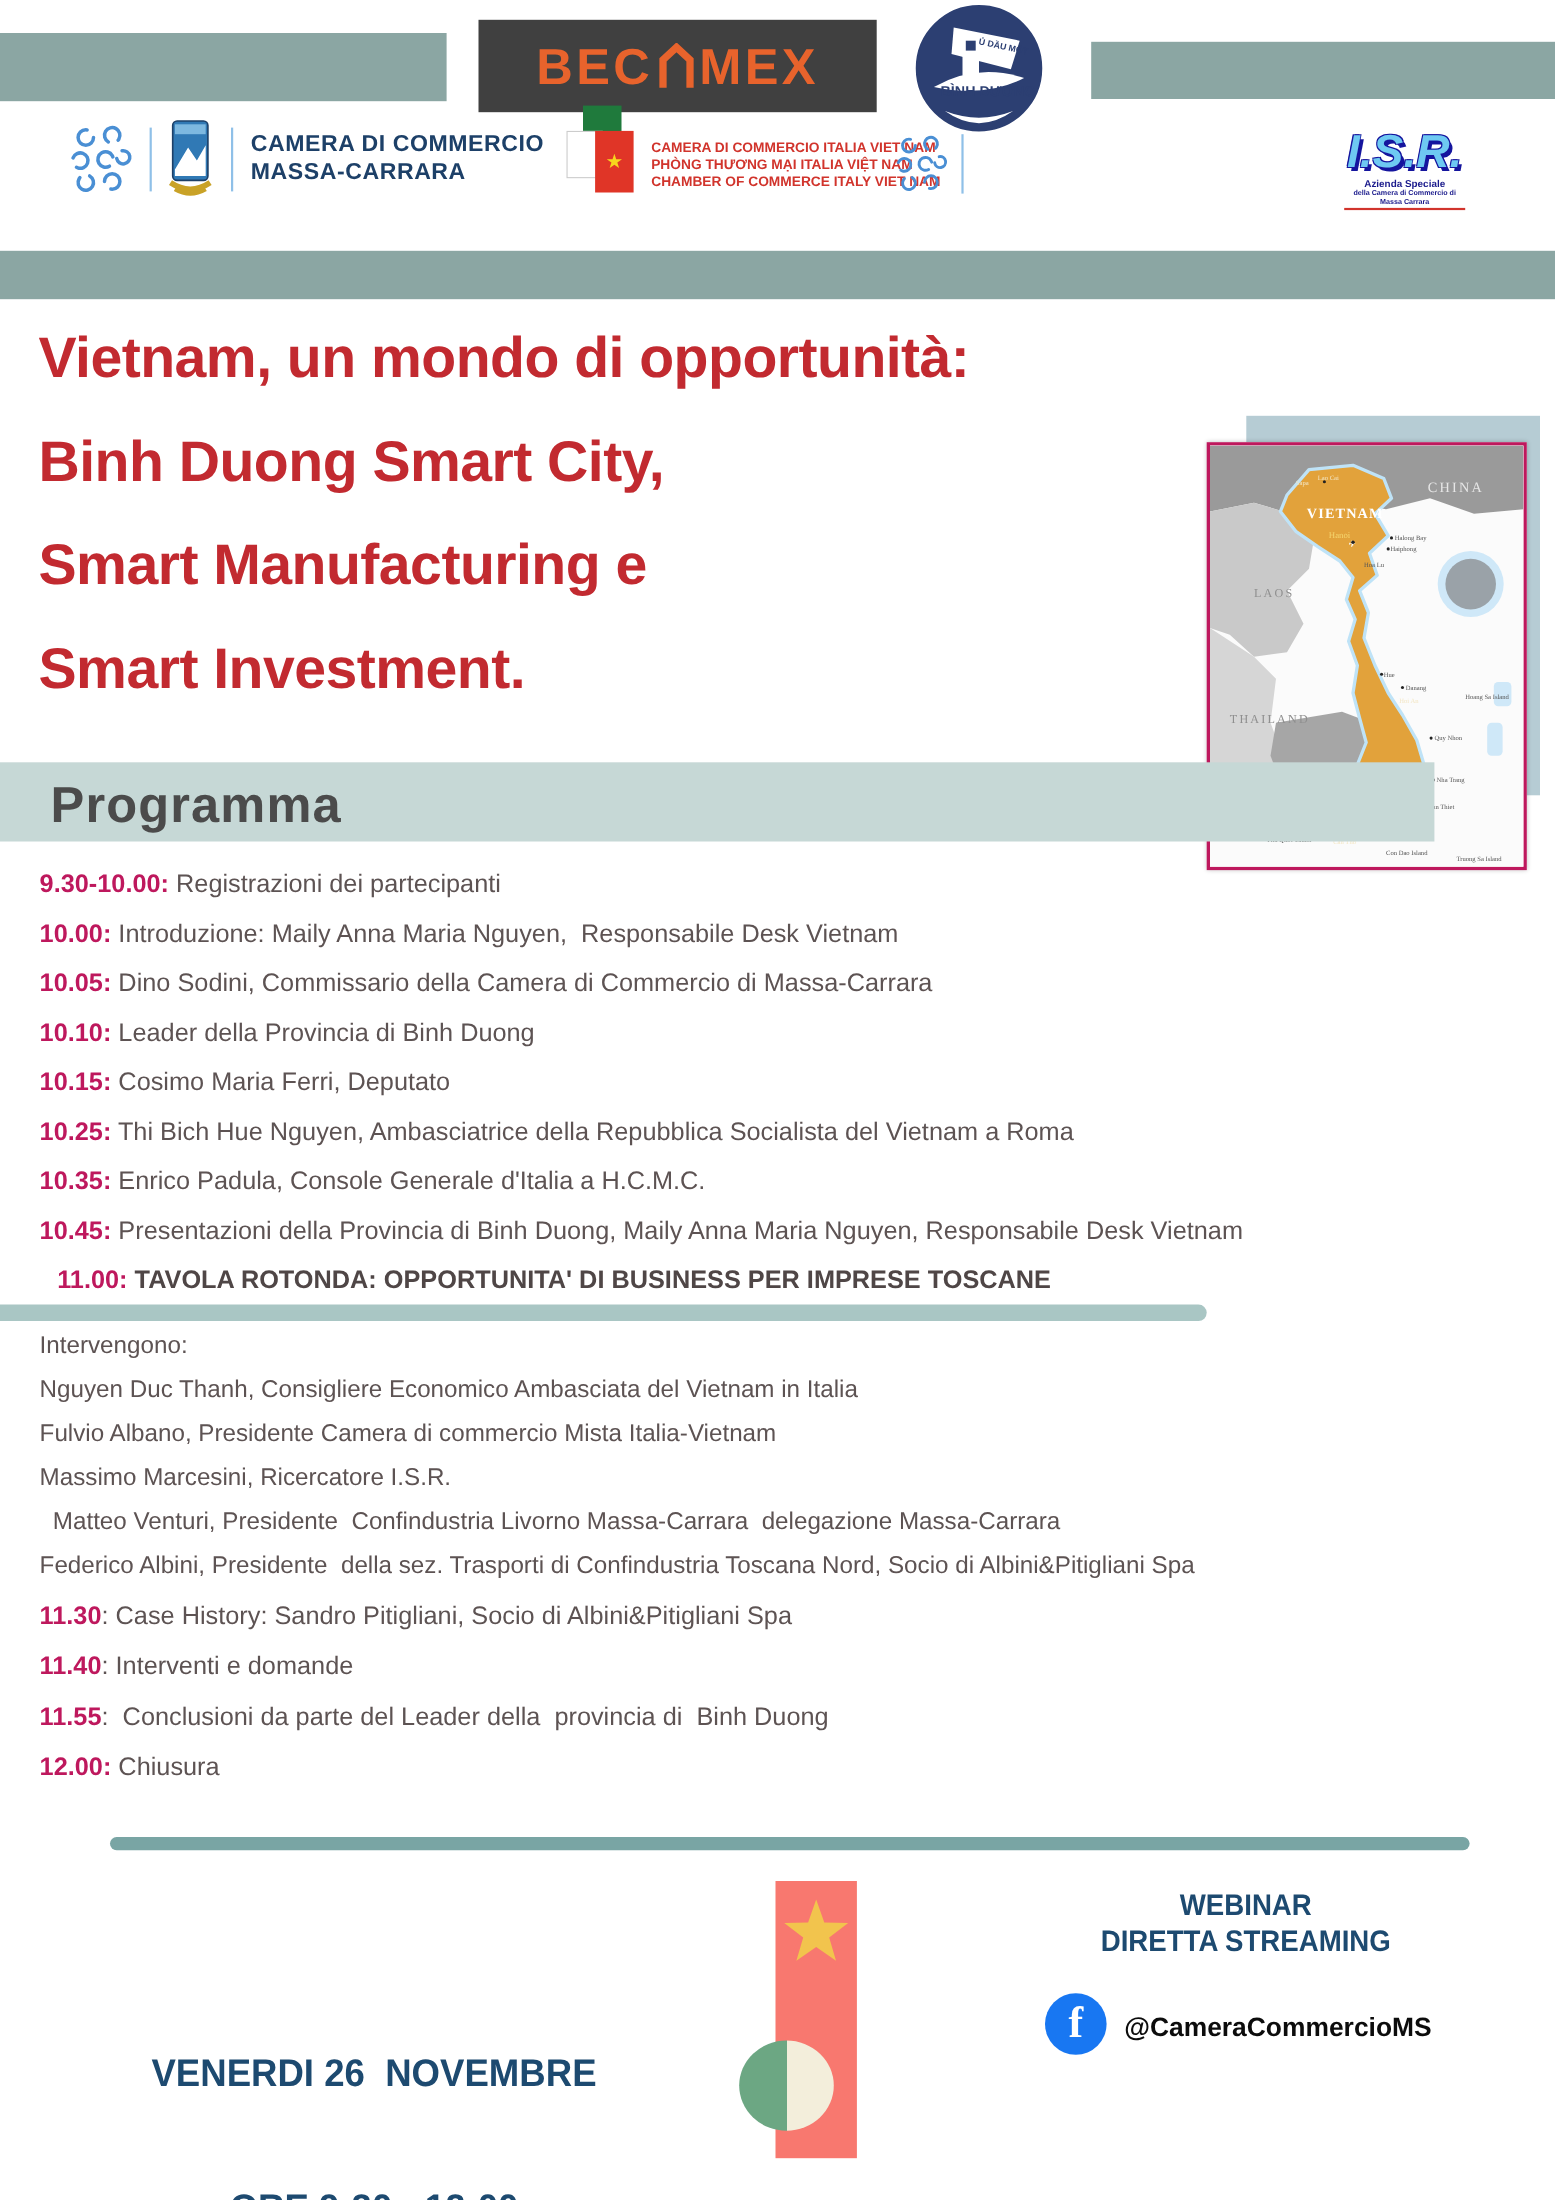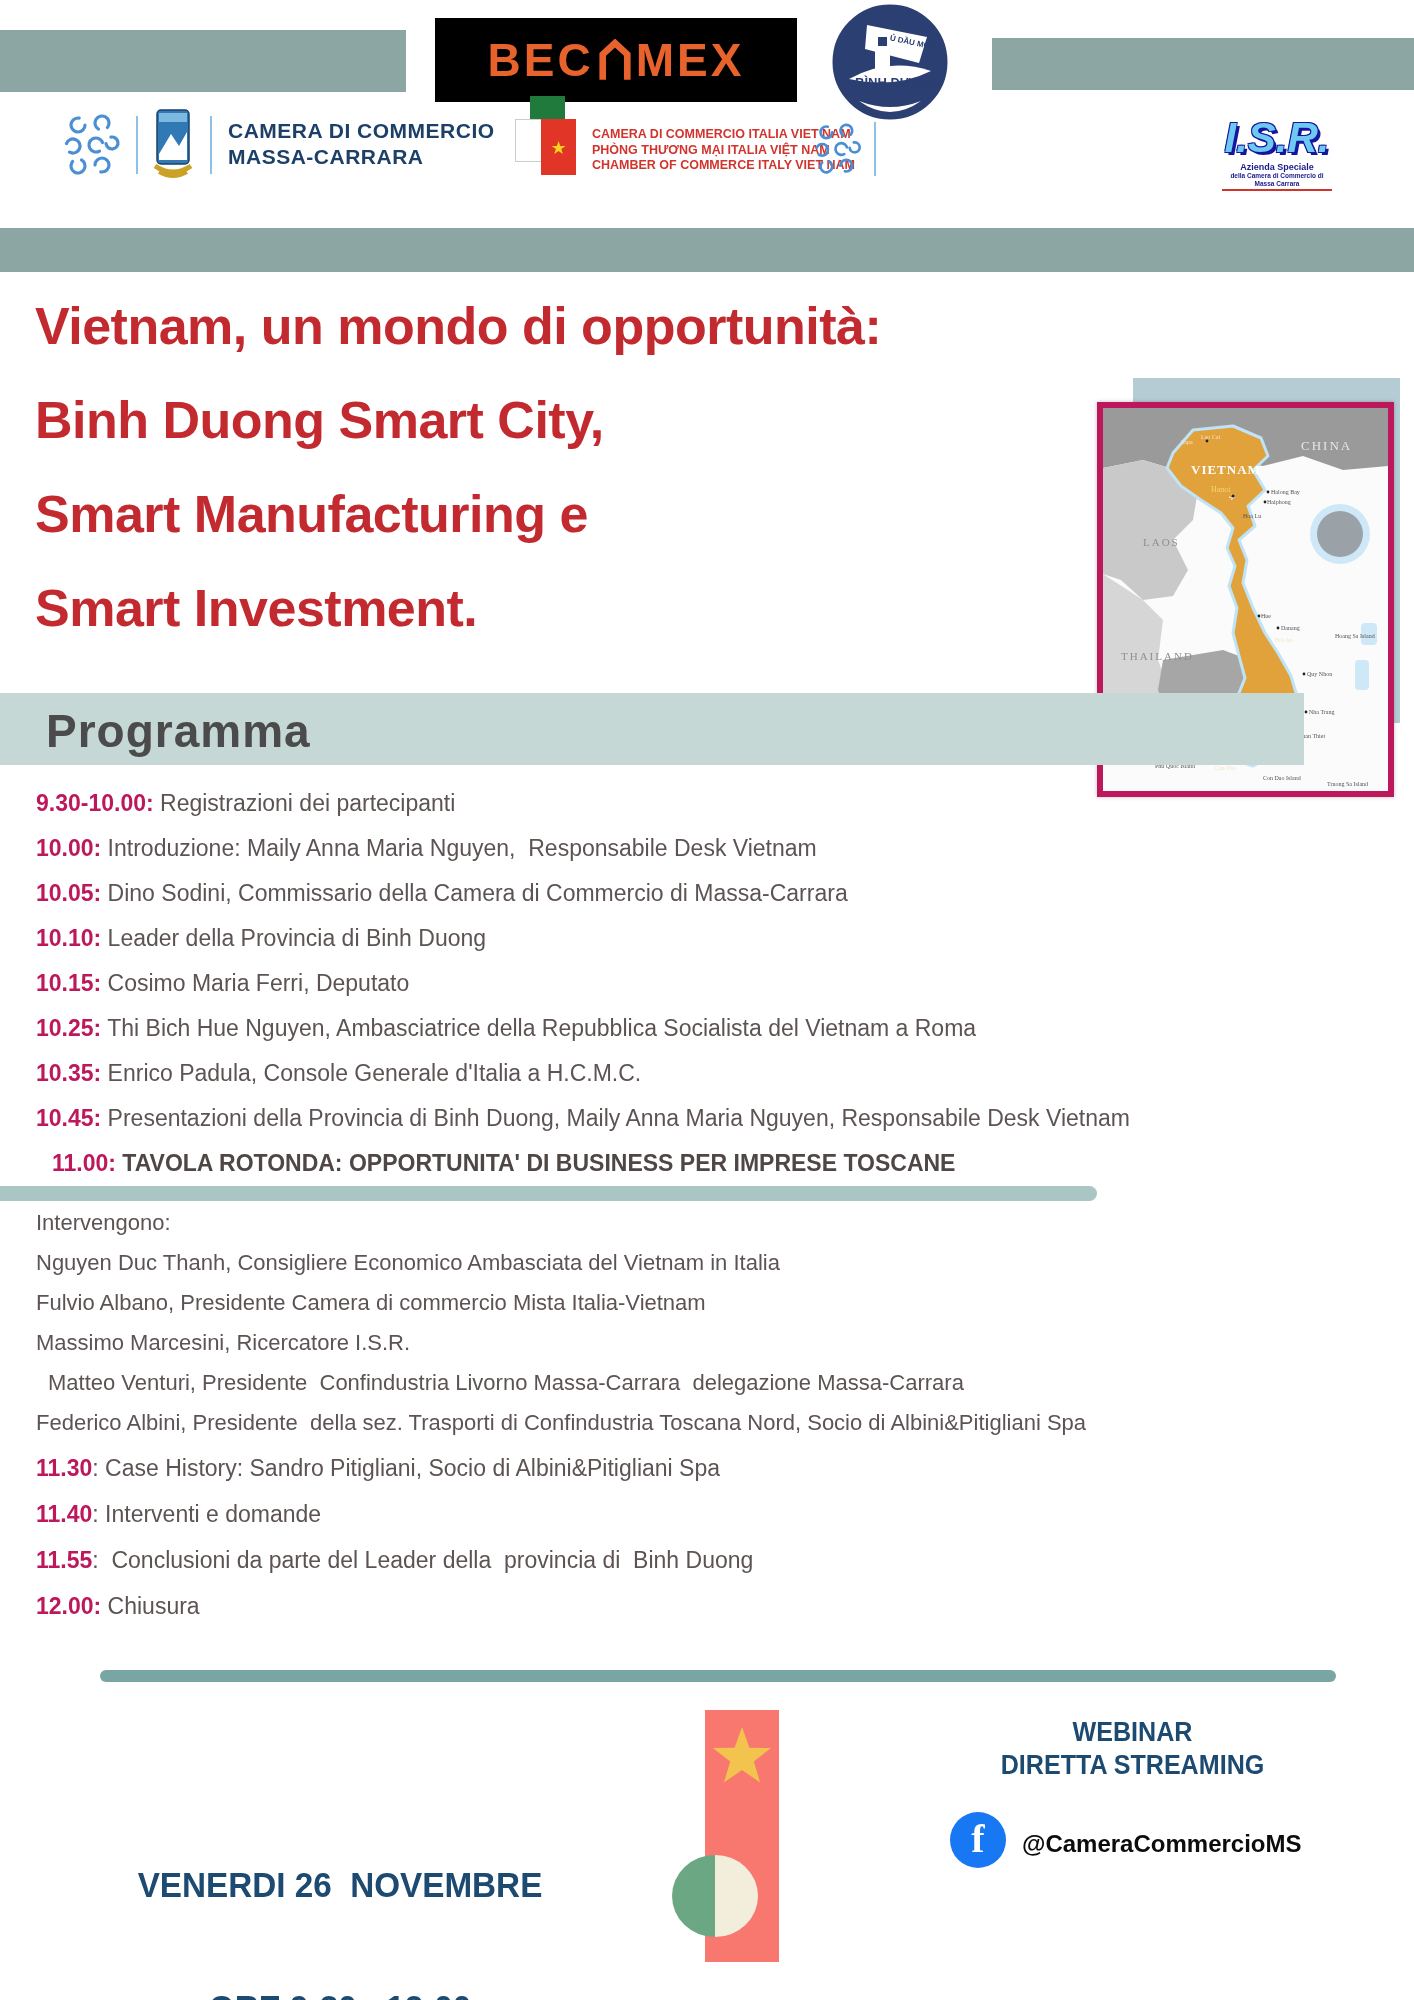--- a/index.html
+++ b/index.html
@@ -26,32 +26,32 @@
   .pline{color:#5d5353;font-size:23px;white-space:pre-wrap;}
   .pline b{color:#be185d;font-weight:700;}
   .pline.allbold{color:#4f4646;font-weight:700;}
   .sline{color:#5d5353;font-size:22px;white-space:pre-wrap;}
   .rounded-r{border-radius:0 9px 9px 0;}
   
   .navy{color:#1d4a70;font-weight:800;}
   .datetxt{font-size:35px;line-height:41px;text-align:center;transform:scaleX(.95);white-space:pre-wrap;}
   .webtxt{font-size:27px;line-height:33px;text-align:center;transform:scaleX(.93);}
   .fb-handle{font-size:24px;font-weight:700;color:#0c0c0c;}
-  .map-card{background:#fdfdfd;border:6px solid #be185d;box-shadow:0 0 4px rgba(0,0,0,.25);}
+  .map-card{background:#fdfdfd;border:3px solid #be185d;box-shadow:0 0 4px rgba(0,0,0,.25);}
   svg text{font-family:"Liberation Serif","DejaVu Serif",serif;}
 </style>
 </head>
 <body>
 
 <div id="page">
 
   <div class="abs bar" style="left:0;top:30px;width:406px;height:62px;"></div>
   <div class="abs bar" style="left:992px;top:38px;width:422px;height:52px;"></div>
 
-  <div class="abs" style="left:435px;top:18px;width:362px;height:84px;background:#000000;display:flex;align-items:center;justify-content:center;">
+  <div class="abs" style="left:435px;top:18px;width:362px;height:84px;background:#404040;display:flex;align-items:center;justify-content:center;">
     <div class="becamex">
       <span>BEC</span>
       <svg width="34" height="42" viewBox="0 0 36 44" style="margin:0 -6px;">
         <path d="M5,43 V16 L18,4 L31,16 V43" fill="none" stroke="#e8632c" stroke-width="7"></path>
       </svg>
       <span>MEX</span>
     </div>
   </div>
 
   <svg class="abs bd-circle" viewBox="0 0 122 122" style="left:829px;top:1px;">

